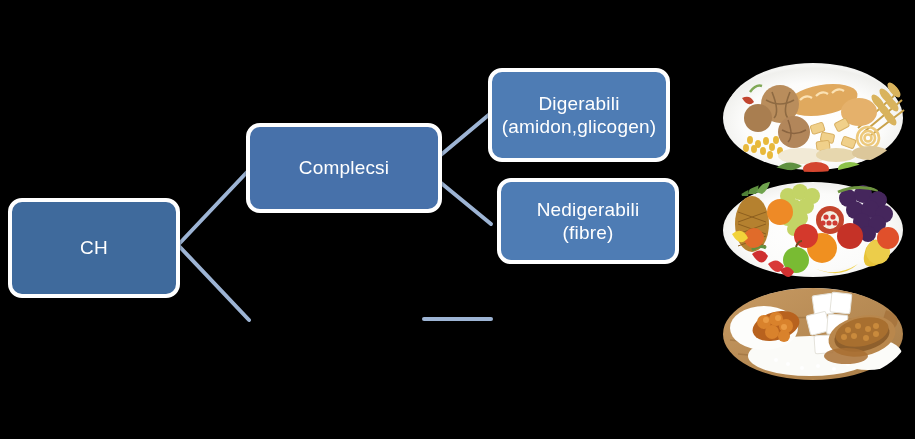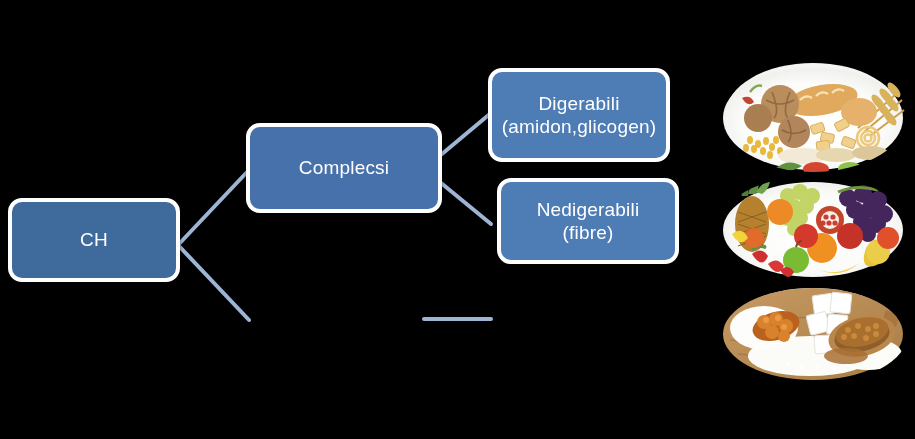--- a/index.html
+++ b/index.html
@@ -43,21 +43,21 @@
     box-shadow: 0 2px 3px rgba(0,0,0,.55);
   }
   .node .node-label {
     display: block;
     padding: 0 8px;
     white-space: pre-line;
   }
 
   
   #node-ch {
-    left: 8px;  top: 198px;  width: 172px; height: 84px;
+    left: 8px;  top: 198px;  width: 172px; height: 100px;
     background: #3F6A9C;
     font-size: 19px;
   }
   #node-complecsi {
     left: 246px; top: 123px; width: 196px; height: 90px;
     background: #4771AA;
     font-size: 19px;
     text-align: center;
   }
   #node-simpli {

